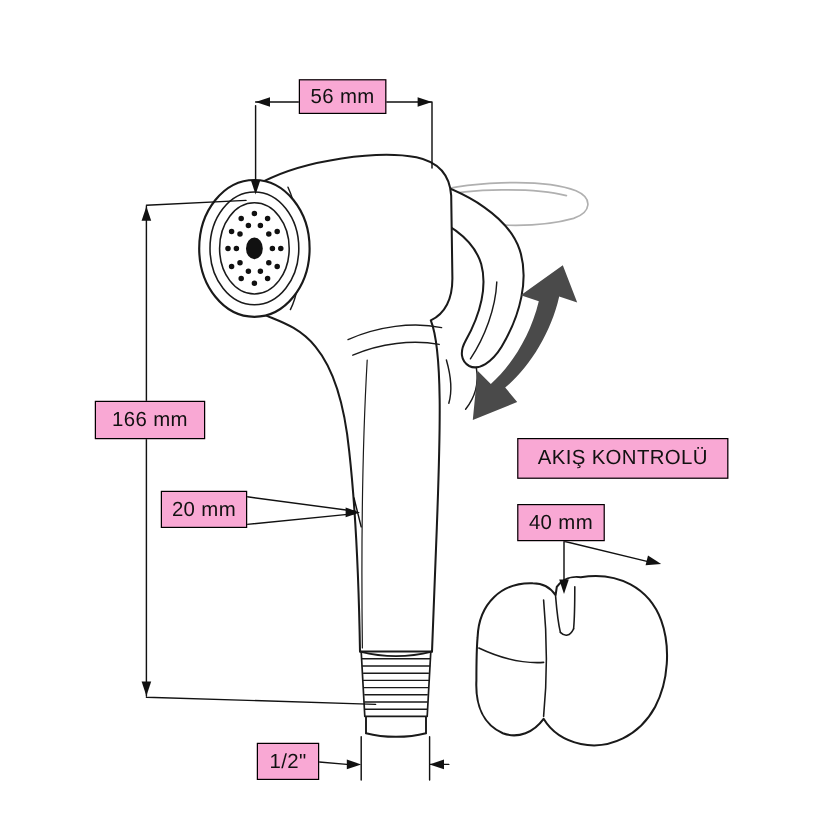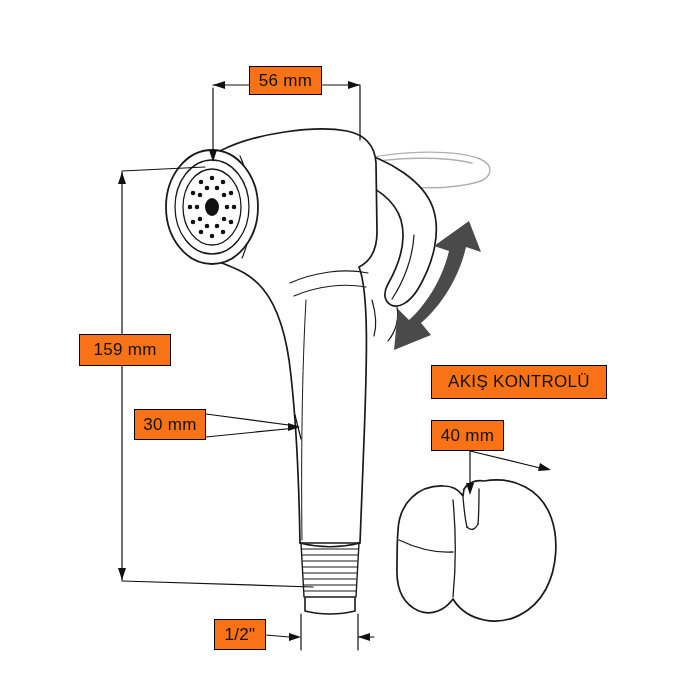--- a/index.html
+++ b/index.html
@@ -3,21 +3,21 @@
 <meta charset="utf-8">
 <style>
   html,body{margin:0;padding:0;background:#ffffff;}
   .stage{
     position:relative;width:700px;height:700px;background:#ffffff;overflow:hidden;
     font-family:"Liberation Sans",sans-serif;
   }
   .stage svg{position:absolute;left:0;top:0;}
   .label-box{
     position:absolute;display:flex;align-items:center;justify-content:center;
-    border:1.4px solid #000;background:#f97316;color:#111;
+    border:1.4px solid #000;background:#f9a8d4;color:#111;
     font-size:17px;white-space:nowrap;box-sizing:border-box;
     letter-spacing:.3px;
   }
 </style>
 </head>
 <body>
 
 <div class="stage">
 
   <svg width="700" height="700" viewBox="0 0 700 700">
@@ -123,23 +123,23 @@
 
       <path d="M266 635 L289 637 M301 614 L301 650 M358 614 L358 650 M358 637 L374 637"></path>
       <polygon fill="#111111" stroke="none" points="301,637 289,633 289,641"></polygon>
       <polygon fill="#111111" stroke="none" points="358,637 370,633 370,641"></polygon>
     </g>
   </svg>
 
   <div class="label-box" style="left:249px;top:66px;width:73px;height:29px;">56 mm</div>
 
 
-  <div class="label-box" style="left:79px;top:334px;width:92px;height:32px;">159 mm</div>
+  <div class="label-box" style="left:79px;top:334px;width:92px;height:32px;">166 mm</div>
 
   <div class="label-box" style="left:431px;top:365px;width:176px;height:34px;">AKIŞ KONTROLÜ</div>
 
-  <div class="label-box" style="left:134px;top:409px;width:72px;height:31px;">30 mm</div>
+  <div class="label-box" style="left:134px;top:409px;width:72px;height:31px;">20 mm</div>
 
   <div class="label-box" style="left:388px;top:420px;width:73px;height:31px;margin-left:43px;">40 mm</div>
 
   <div class="label-box" style="left:214px;top:619px;width:52px;height:31px;">1/2"</div>
 
 </div>
 
 </body></html>

